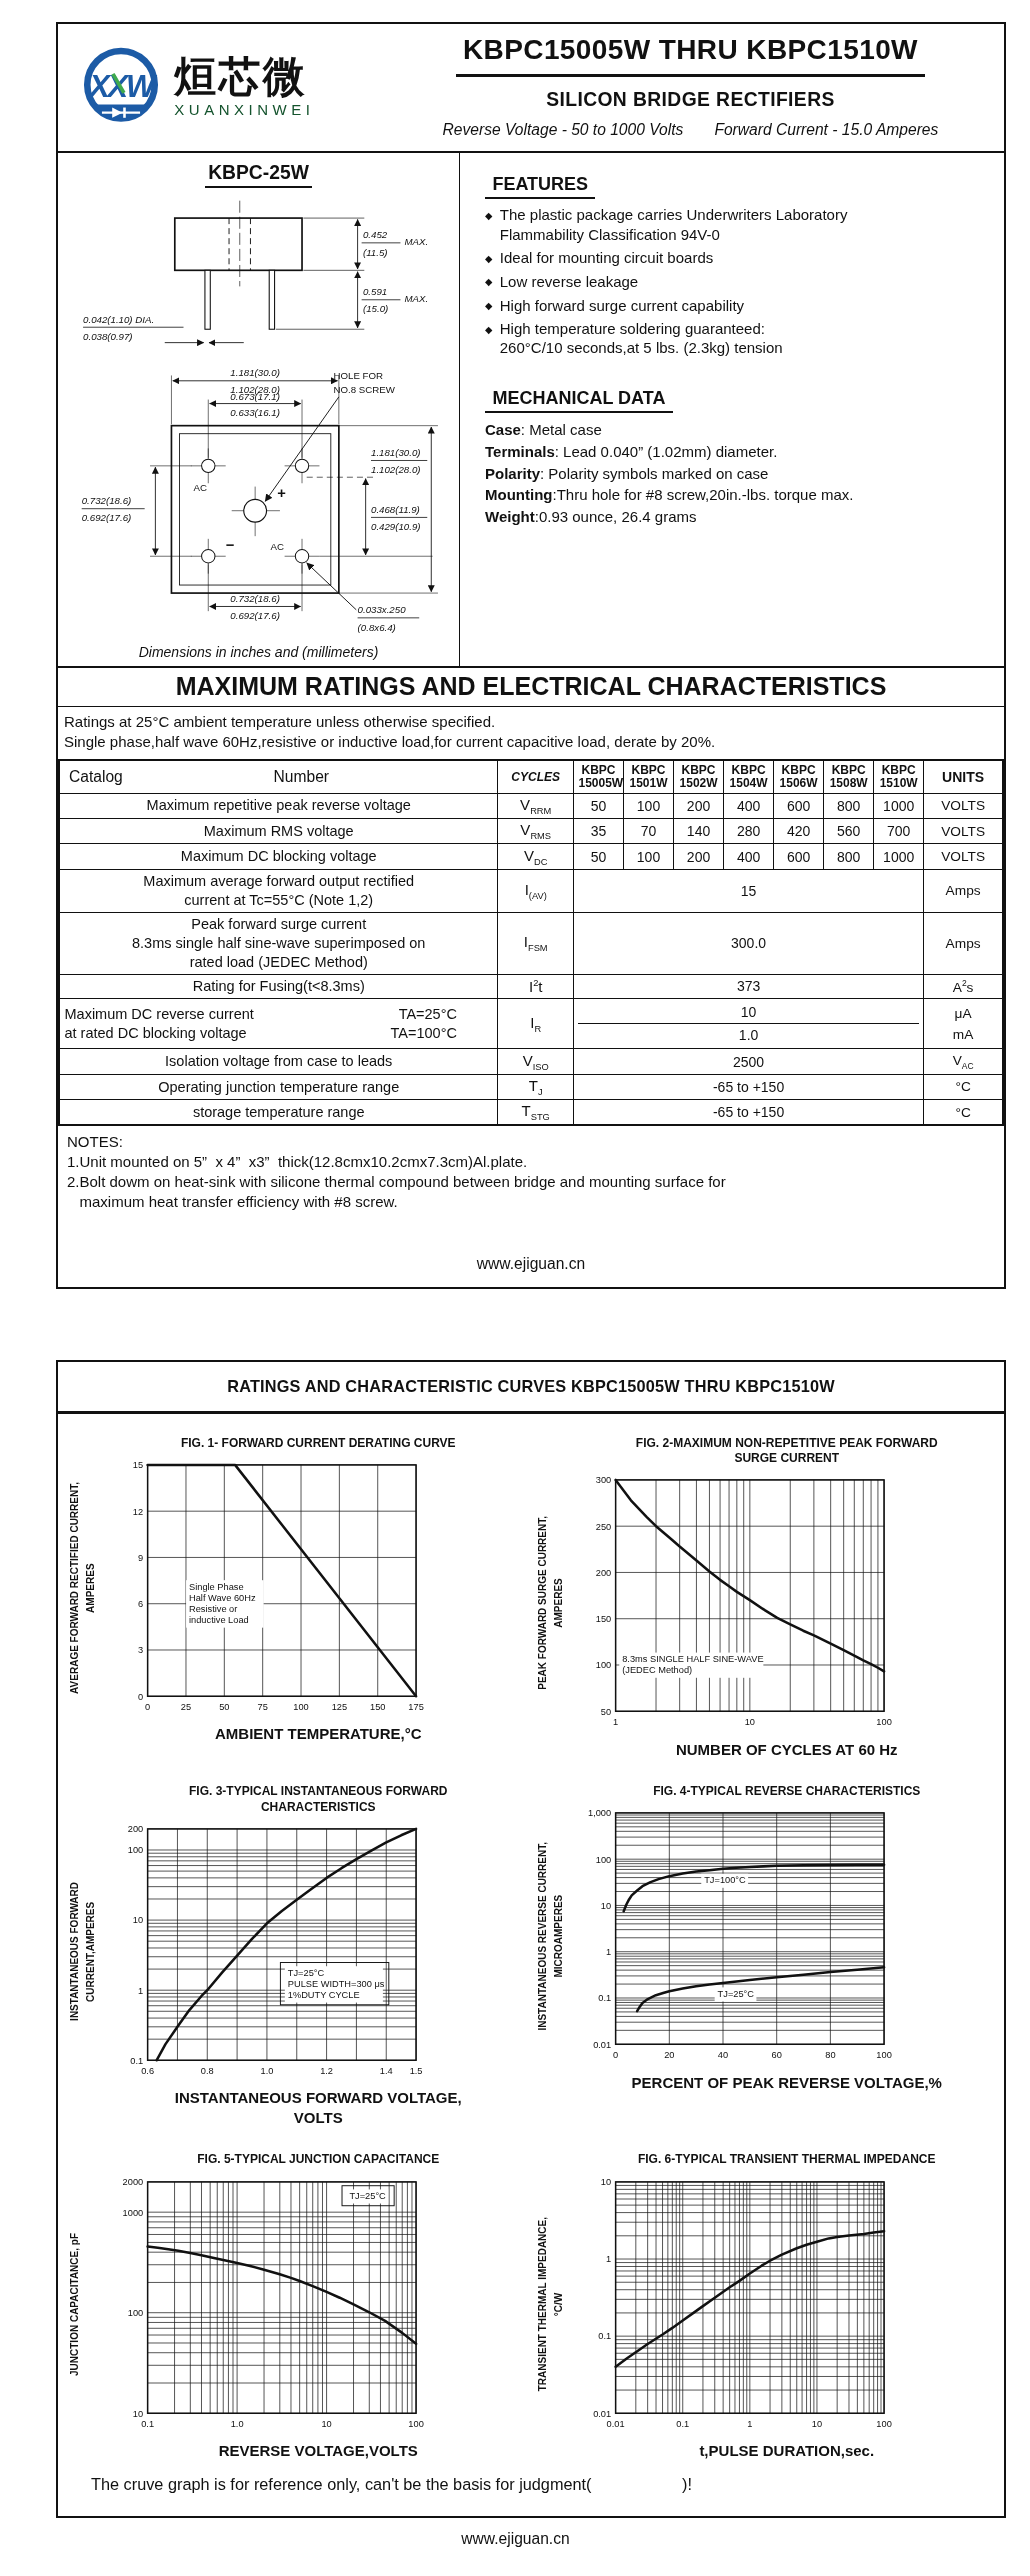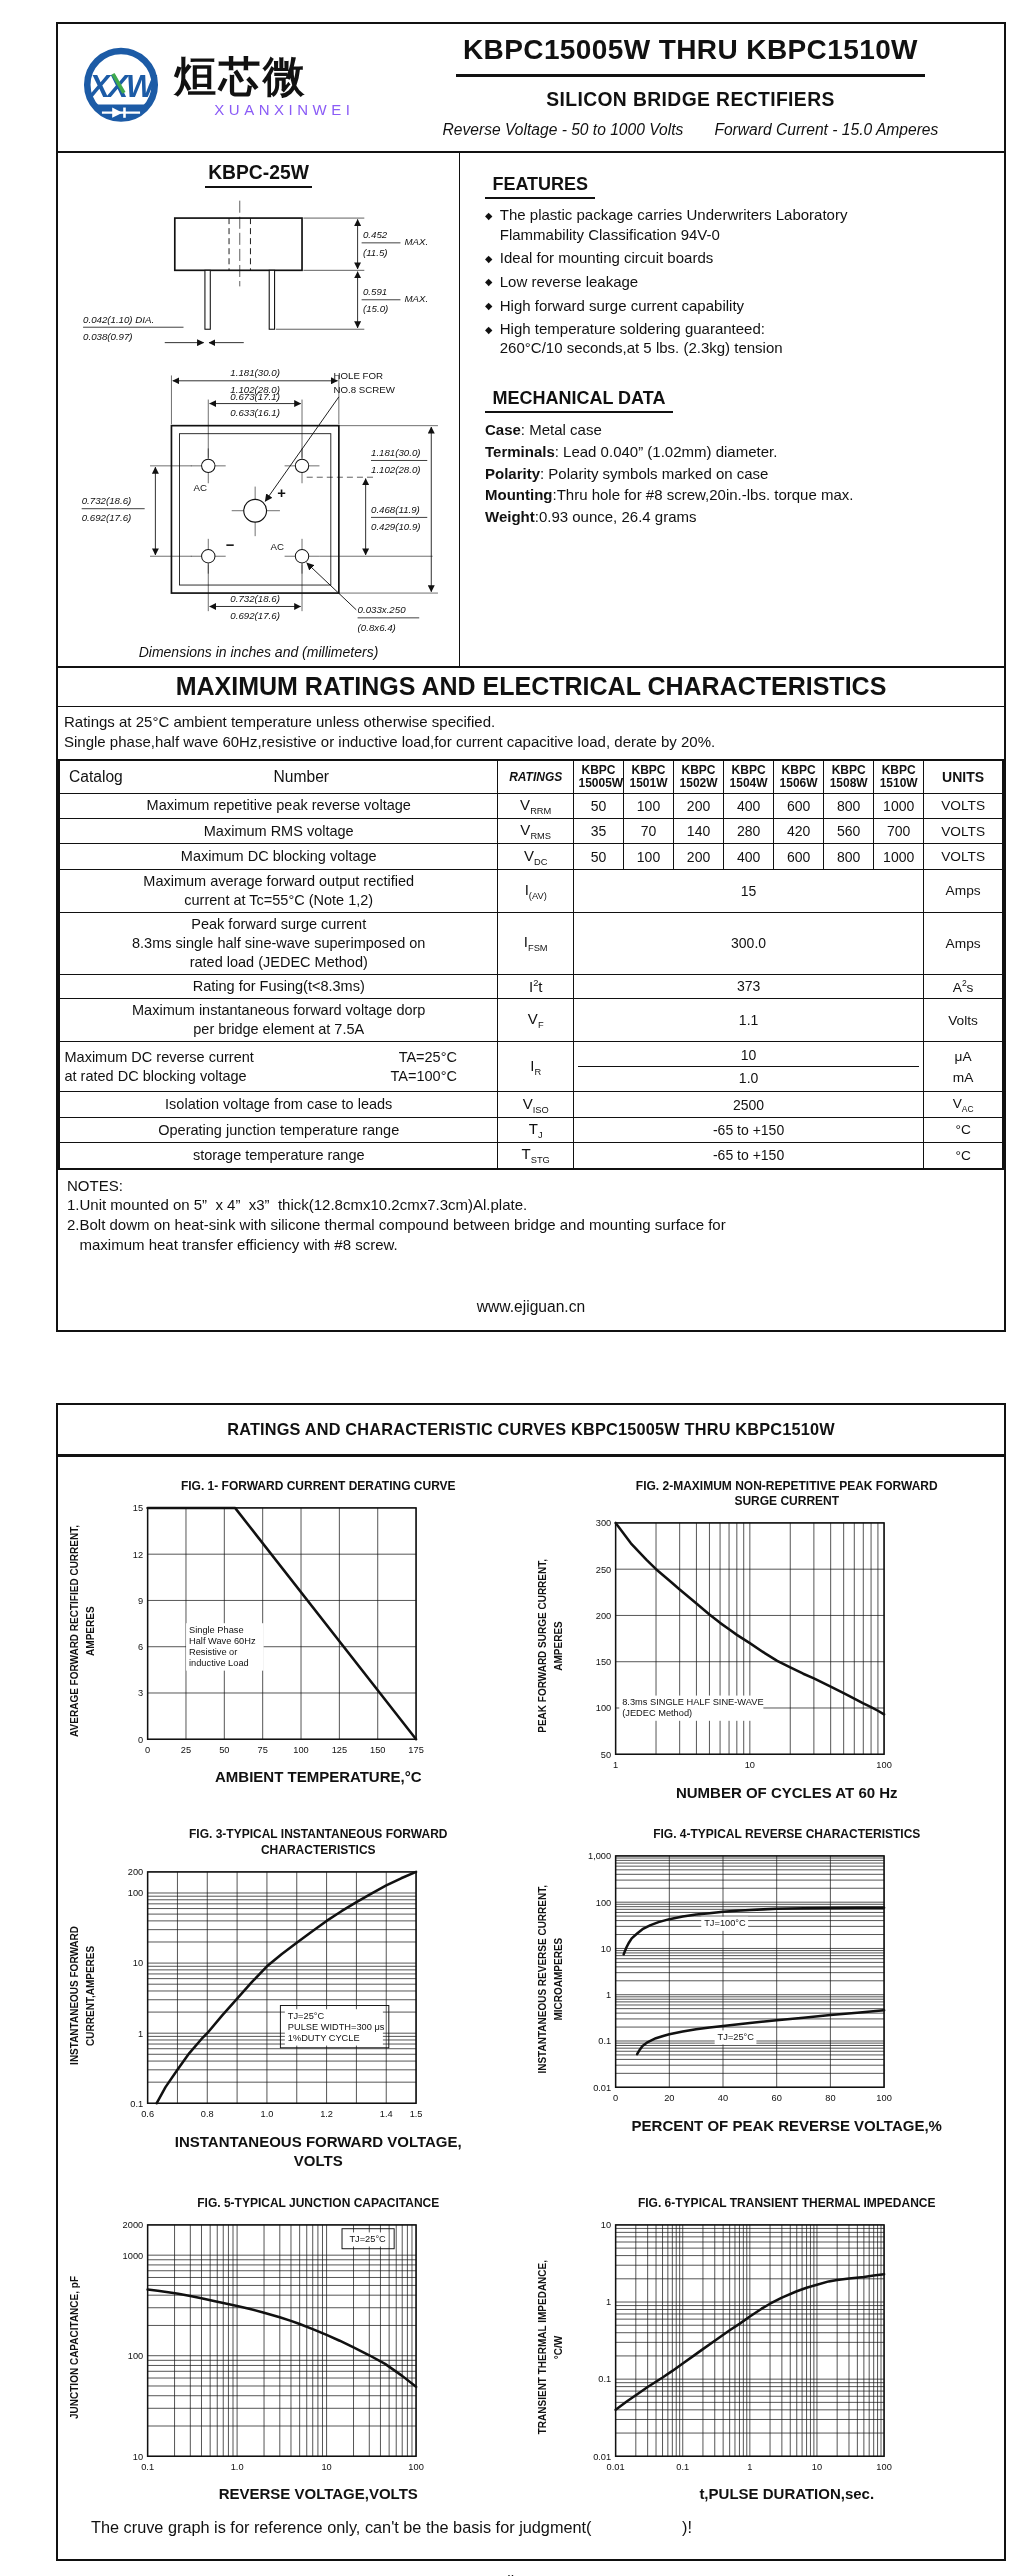--- a/index.html
+++ b/index.html
@@ -6,21 +6,21 @@
   body { background: #fff; font-family: "Liberation Sans", "DejaVu Sans", sans-serif; color: #111; width: 1031px; }
   .sheet { width: 1031px; position: relative; }
   .box { border: 2.2px solid #111; margin: 0 25px 0 56px; background: #fff; }
   .box.page1 { margin-top: 22px; }
   .box.page2 { margin-top: 71px; }
 
   
   .p1-header { display: flex; align-items: center; border-bottom: 2.2px solid #111; padding: 10.4px 13.4px 12px 19.3px; }
   .logo { display: flex; align-items: center; gap: 9px; width: 319px; flex: none; }
   .logo-cn { font-size: 42px; font-weight: bold; letter-spacing: 2.2px; line-height: 1.05; }
-  .logo-en { font-size: 15px; letter-spacing: 4.5px; margin-top: 1.5px; color: #8b5cf6; margin-left: 40px; }
+  .logo-en { font-size: 15px; letter-spacing: 4.5px; margin-top: 1.5px; color: #14532d; }
   .titleblock { flex: 1; text-align: center; padding-right: 6px; }
   .doc-title { display: inline-block; font-size: 28px; font-weight: bold; border-bottom: 3px solid #111; padding: 0 7.4px 7.4px; letter-spacing: 0.4px; }
   .doc-subtitle { font-size: 19.3px; font-weight: bold; margin-top: 12px; letter-spacing: 0.4px; }
   .doc-tagline { font-style: italic; font-size: 15.6px; margin-top: 10.4px; }
   .doc-tagline span { margin: 0 13.4px; }
 
   
   .p1-main { display: grid; grid-template-columns: 402px 1fr; }
   .pkg-col { border-right: 1.5px solid #111; padding: 9px 0 6px; text-align: center; }
   .pkg-name { display: inline-block; font-size: 19.3px; font-weight: bold; border-bottom: 2.2px solid #111; padding: 0 3px 1.5px; margin-bottom: 3px; }
@@ -287,21 +287,21 @@
           <col style="width: 8.4%;">
         </colgroup>
         <thead>
           <tr>
             <th style="text-align: left; font-weight: normal; font-size: 15.6px; padding: 4.5px 9px;">
               <div style="display: flex; justify-content: space-between; width: 62%;">
                 <span>Catalog</span>
                 <span>Number</span>
               </div>
             </th>
-            <th class="sym-h">RATINGS</th>
+            <th class="sym-h">CYCLES</th>
             <th class="model-th">
               <div>KBPC</div>
               <div>15005W</div>
             </th>
             <th class="model-th">
               <div>KBPC</div>
               <div>1501W</div>
             </th>
             <th class="model-th">
               <div>KBPC</div>
@@ -388,29 +388,20 @@
             <td colspan="7">300.0</td>
             <td class="units-cell"><span>Amps</span></td>
           </tr>
           <tr>
             <td class="lbl">
               <div><span>Rating for Fusing(t&lt;8.3ms)</span></div>
             </td>
             <td class="symcell"><span>I</span><span class="sup">2</span><span>t</span></td>
             <td colspan="7">373</td>
             <td class="units-cell"><span>A</span><span class="sup">2</span><span>s</span></td>
-          </tr>
-          <tr>
-            <td class="lbl">
-              <div><span>Maximum instantaneous forward voltage dorp</span></div>
-              <div><span>per bridge element at 7.5A</span></div>
-            </td>
-            <td class="symcell"><span>V</span><span class="sub">F</span></td>
-            <td colspan="7">1.1</td>
-            <td class="units-cell"><span>Volts</span></td>
           </tr>
           <tr>
             <td class="lbl">
               <div class="lblline">
                 <span>Maximum DC reverse current</span>
                 <span>TA=25°C</span>
               </div>
               <div class="lblline">
                 <span>at rated DC blocking voltage</span>
                 <span>TA=100°C</span>

